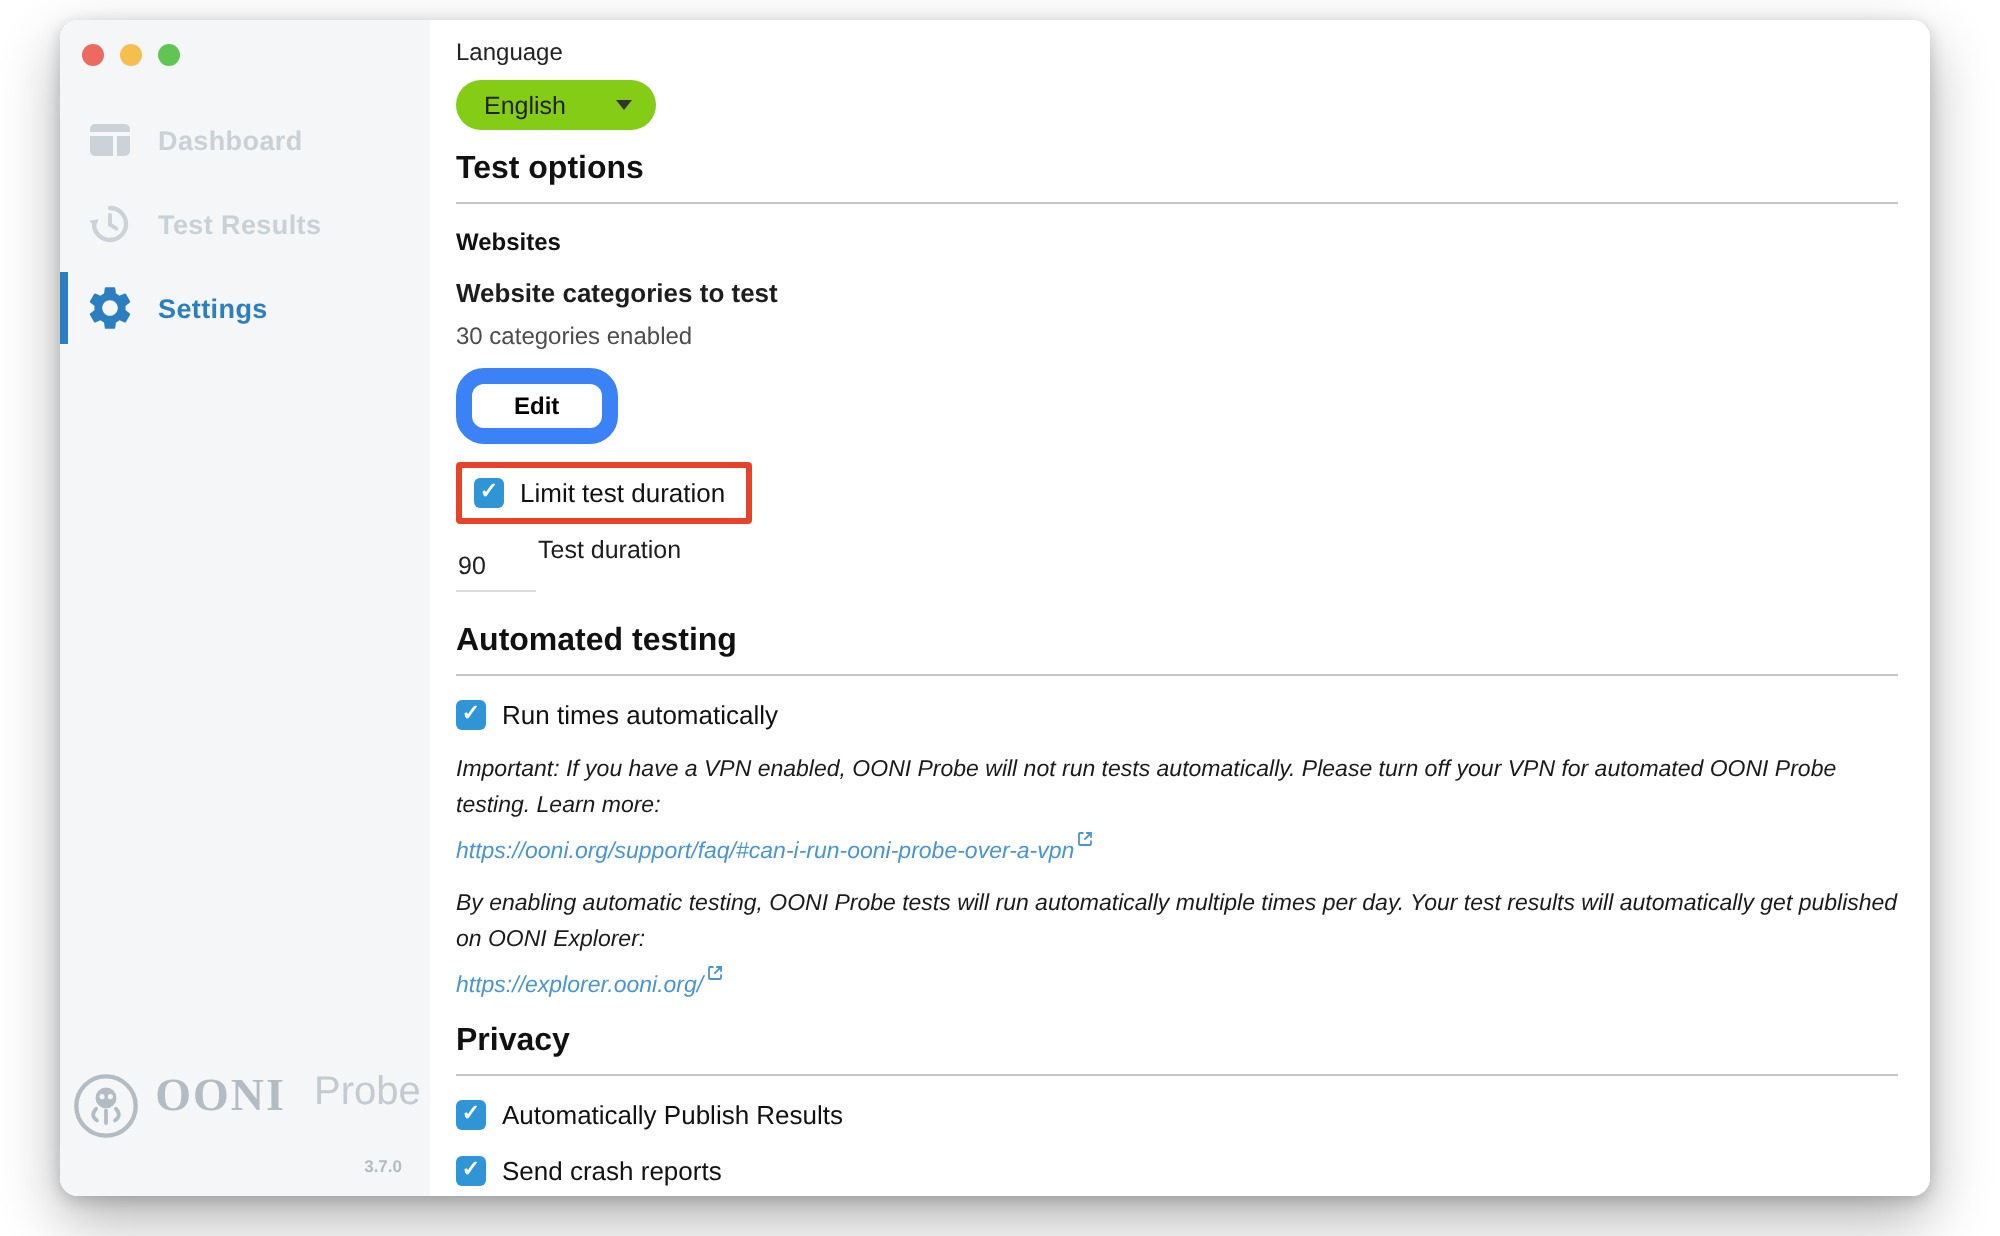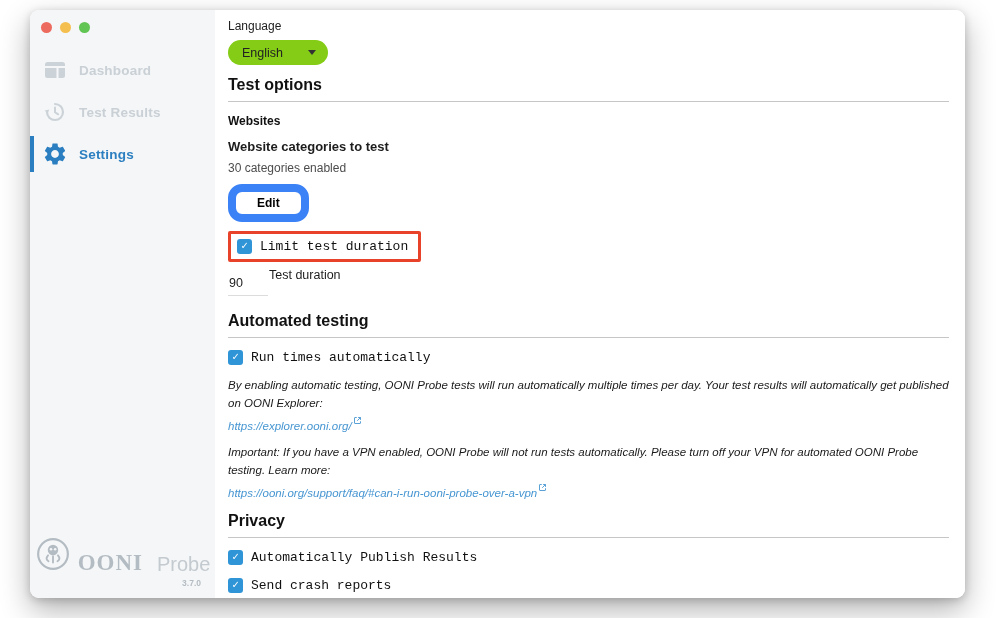--- a/index.html
+++ b/index.html
@@ -18,21 +18,21 @@
   .tl-min   { background:#f5bf4f; }
   .tl-zoom  { background:#61c554; }
   .nav { margin-top:16px; }
   .nav-item { position:relative; display:flex; align-items:center; gap:11px; padding:10px 0 10px 12px; height:42px; cursor:pointer; }
   .nav-item .label { font-size:13.5px; font-weight:600; color:#c9d0d6; letter-spacing:.2px; }
   .nav-item.active .label { color:#2b7fc1; }
   .active-bar { position:absolute; left:0; top:3px; bottom:3px; width:4px; background:#2b7fc1; }
   .nav-icon { width:26px; height:26px; display:flex; align-items:center; justify-content:center; }
   
   .logo-area { position:absolute; bottom:10px; left:0; right:0; padding:0 14px; }
-  .logo-row { display:flex; align-items:flex-end; justify-content:center; gap:7px; }
+  .logo-row { display:flex; align-items:flex-start; justify-content:center; gap:7px; }
   .logo-brand { font-size:23px; font-weight:800; color:#b4bcc3; letter-spacing:1px; font-family:"Liberation Serif", serif; }
   .logo-sep { width:2px; height:24px; background:#c3cad0; }
   .logo-product { font-size:20px; font-weight:400; color:#c3cad0; }
   .logo-version { display:block; text-align:right; font-size:8.5px; color:#b4bcc3; margin-top:2px; font-weight:600; }
   
   .main { flex:1; background:#ffffff; display:flex; flex-direction:row; min-width:0; }
   .topbar { height:20px; background:#3d8ec9; flex-shrink:0; }
   .content { padding:9px 16px 10px 13px; overflow:hidden; flex:1; }
   .small-label { font-size:12px; color:#222; margin-bottom:7px; }
   .pill-select { display:inline-flex; align-items:center; justify-content:space-between; width:100px; height:25px;
@@ -40,21 +40,21 @@
   .pill-select .val { font-size:12.5px; color:#222; }
   .caret-down { width:0; height:0; border-left:4.5px solid transparent; border-right:4.5px solid transparent; border-top:5.5px solid #333; }
   h2.section { font-size:16px; font-weight:700; color:#111; margin-top:8px; }
   hr.rule { border:none; border-top:1px solid #c6c6c6; margin:7px 0 12px 0; }
   .ws-title { font-size:12px; font-weight:700; color:#111; margin-bottom:11px; }
   .ws-cats { font-size:13px; font-weight:600; color:#1d1d1d; margin-bottom:7px; }
   .ws-status { font-size:12px; color:#4c4c4c; margin-bottom:9px; }
   .edit-btn { display:inline-block; background:#fff; border:8px solid #3b82f6; color:#000000;
     font-size:12px; font-weight:700; border-radius:14px; padding:4px 21px; cursor:pointer; margin-bottom:9px;
     font-family:"Liberation Sans", sans-serif; }
-  .checkrow { display:flex; align-items:center; gap:8px;font-family:Liberation Mono, monospace; }
+  .checkrow { display:flex; align-items:center; gap:8px; }
   .checkbox { width:15px; height:15px; background:#3095d7; border-radius:3px; flex-shrink:0;
     display:flex; align-items:center; justify-content:center; cursor:pointer; }
   .checkbox::after { content:"\2713"; color:#fff; font-size:11px; font-weight:700; line-height:1; }
   .checklabel { font-size:13px; color:#111; }
   .highlight-box { display:inline-flex; border:3px solid #e8432a; padding:5px 10px 5px 6px; border-radius:2px; margin-bottom:5px; }
   .duration-row { display:flex; align-items:flex-start; margin-bottom:16px; }
   .duration-input { width:40px; border-bottom:1px solid #dcdcdc; font-size:12.5px; color:#222; padding:9px 0 5px 1px; cursor:text; }
   .duration-label { font-size:12.5px; color:#1d1d1d; margin-left:1px; padding-top:1px; }
   .para { font-size:11.5px; font-style:italic; color:#1a1a1a; line-height:1.55; margin-bottom:9px; max-width:735px; }
   .para a { color:#4796d2; text-decoration:none; cursor:pointer; }
@@ -161,37 +161,37 @@
 
       <h2 class="section">Automated testing</h2>
       <hr class="rule">
 
       <div class="checkrow mb12">
         <span class="checkbox"></span>
         <span class="checklabel">Run times automatically</span>
       </div>
 
       <p class="para">
+        <span>Important: If you have a VPN enabled, OONI Probe will not run tests automatically. Please turn off your VPN for automated OONI Probe testing. Learn more:</span><br>
+        <a>https://ooni.org/support/faq/#can-i-run-ooni-probe-over-a-vpn</a><span class="ext-icon"><svg width="9" height="9" viewBox="0 0 12 12">
+              <path d="M5 2 H2.6 Q2 2 2 2.6 V9.4 Q2 10 2.6 10 H9.4 Q10 10 10 9.4 V7" fill="none" stroke="#4796d2" stroke-width="1.2"></path>
+              <path d="M6.8 2 H10 V5.2" fill="none" stroke="#4796d2" stroke-width="1.2"></path>
+              <path d="M10 2 L5.6 6.4" fill="none" stroke="#4796d2" stroke-width="1.2"></path>
+            </svg></span>
+      </p>
+
+      <p class="para">
         <span>By enabling automatic testing, OONI Probe tests will run automatically multiple times per day. Your test results will automatically get published on OONI Explorer:</span><br>
         <a>https://explorer.ooni.org/</a><span class="ext-icon"><svg width="9" height="9" viewBox="0 0 12 12">
               <path d="M5 2 H2.6 Q2 2 2 2.6 V9.4 Q2 10 2.6 10 H9.4 Q10 10 10 9.4 V7" fill="none" stroke="#4796d2" stroke-width="1.2"></path>
               <path d="M6.8 2 H10 V5.2" fill="none" stroke="#4796d2" stroke-width="1.2"></path>
               <path d="M10 2 L5.6 6.4" fill="none" stroke="#4796d2" stroke-width="1.2"></path>
             </svg></span>
       </p>
 
-      <p class="para">
-        <span>Important: If you have a VPN enabled, OONI Probe will not run tests automatically. Please turn off your VPN for automated OONI Probe testing. Learn more:</span><br>
-        <a>https://ooni.org/support/faq/#can-i-run-ooni-probe-over-a-vpn</a><span class="ext-icon"><svg width="9" height="9" viewBox="0 0 12 12">
-              <path d="M5 2 H2.6 Q2 2 2 2.6 V9.4 Q2 10 2.6 10 H9.4 Q10 10 10 9.4 V7" fill="none" stroke="#4796d2" stroke-width="1.2"></path>
-              <path d="M6.8 2 H10 V5.2" fill="none" stroke="#4796d2" stroke-width="1.2"></path>
-              <path d="M10 2 L5.6 6.4" fill="none" stroke="#4796d2" stroke-width="1.2"></path>
-            </svg></span>
-      </p>
-
       <h2 class="section mt14">Privacy</h2>
       <hr class="rule">
 
       <div class="checkrow mb13">
         <span class="checkbox"></span>
         <span class="checklabel">Automatically Publish Results</span>
       </div>
 
       <div class="checkrow mb13">
         <span class="checkbox"></span>

